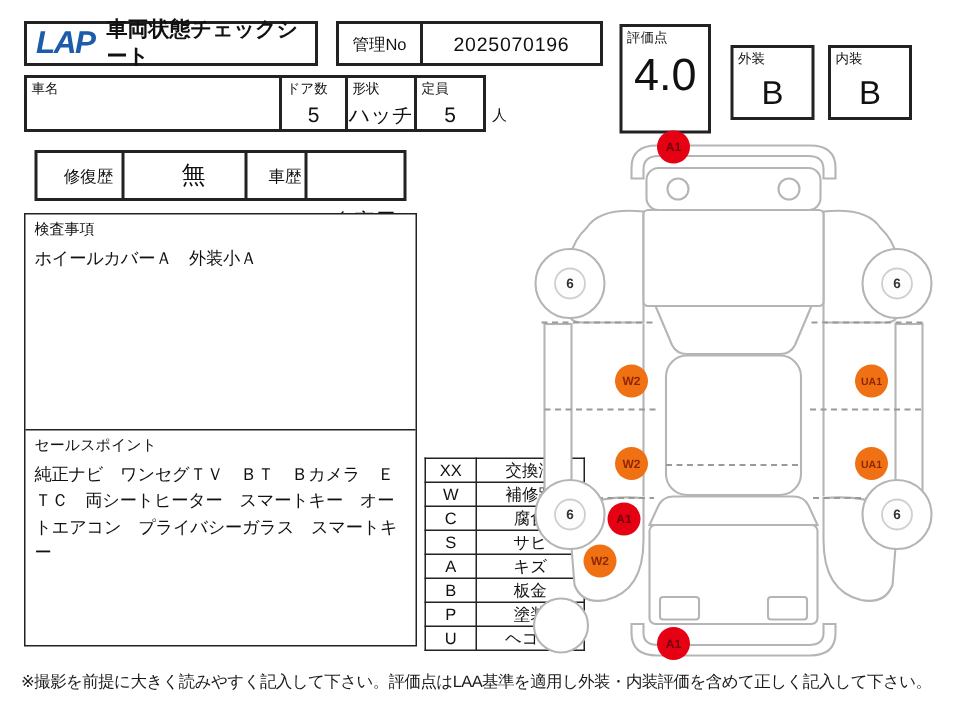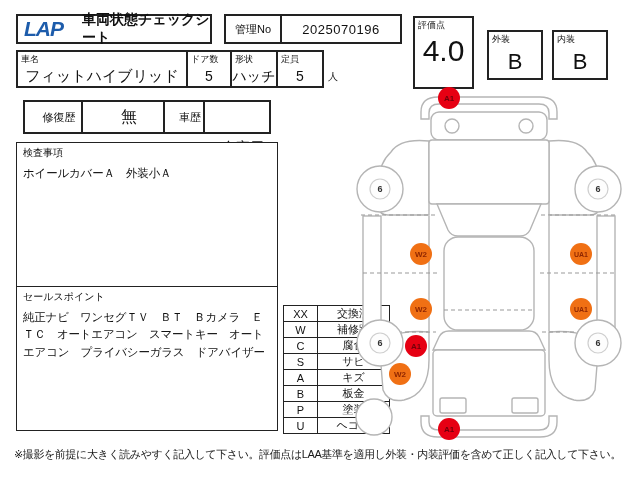--- a/index.html
+++ b/index.html
@@ -2,21 +2,21 @@
 <html><head>
 <meta charset="utf-8">
 <style>
   html,body{margin:0;padding:0;background:#fff;}
   .page{position:relative;width:640px;height:480px;background:#fff;overflow:hidden;
         font-family:"Liberation Sans","DejaVu Sans",sans-serif;color:#111;}
   .box{position:absolute;border:2px solid #222;background:#fff;box-sizing:border-box;}
   .thin{border-width:1.5px;}
   .corner-label{position:absolute;top:1px;left:3px;font-size:9px;color:#111;white-space:nowrap;}
   
-  #logo-box{left:16px;top:14px;width:196px;height:30px;display:flex;align-items:center;padding-left:6px;gap:19px;}
+  #logo-box{left:16px;top:14px;width:196px;height:30px;display:flex;align-items:center;padding-left:6px;gap:8px;}
   .logo{font-size:21px;font-weight:800;font-style:italic;color:#1d5cab;letter-spacing:-1px;}
   .sheet-title{font-size:14px;font-weight:700;}
   #manage-box{left:224px;top:14px;width:178px;height:30px;display:flex;}
   .manage-label{width:54px;border-right:2px solid #222;display:flex;align-items:center;justify-content:center;font-size:11px;}
   .manage-value{flex:1;display:flex;align-items:center;justify-content:center;font-size:13px;letter-spacing:.5px;}
   #score-box{left:413px;top:16px;width:61px;height:73px;}
   .score-value{position:absolute;left:0;right:0;top:16px;text-align:center;font-size:30px;}
   #ext-box{left:487px;top:30px;width:56px;height:50px;}
   #int-box{left:552px;top:30px;width:56px;height:50px;}
   .grade-value{position:absolute;left:0;right:0;top:17px;text-align:center;font-size:22px;}
@@ -76,21 +76,20 @@
     <span class="corner-label">外装</span>
     <div class="grade-value">B</div>
   </div>
   <div class="box" id="int-box">
     <span class="corner-label">内装</span>
     <div class="grade-value">B</div>
   </div>
 
   <div class="box" id="name-box">
     <span class="corner-label">車名</span>
-    <div class="name-value">フィットハイブリッド</div>
   </div>
   <div class="box" id="doors-box">
     <span class="corner-label">ドア数</span>
     <div class="small-value">5</div>
   </div>
   <div class="box" id="shape-box">
     <span class="corner-label">形状</span>
     <div class="small-value">ハッチ</div>
   </div>
   <div class="box" id="cap-box">
@@ -106,21 +105,21 @@
     <span class="cell rw4">自家用</span>
   </div>
 
   <div class="box thin" id="info-box">
     <div class="inspection">
       <div class="sec-label">検査事項</div>
       <div class="sec-content">ホイールカバーＡ　外装小Ａ</div>
     </div>
     <div class="sales">
       <div class="sec-label">セールスポイント</div>
-      <div class="sec-content">純正ナビ　ワンセグＴＶ　ＢＴ　Ｂカメラ　ＥＴＣ　オートエアコン　スマートキー　オートエアコン　プライバシーガラス　ドアバイザー</div>
+      <div class="sec-content">純正ナビ　ワンセグＴＶ　ＢＴ　Ｂカメラ　ＥＴＣ　両シートヒーター　スマートキー　オートエアコン　プライバシーガラス　スマートキー</div>
     </div>
   </div>
 
   <div id="legend">
     <table>
         <tbody id="legend-body">
           <tr>
             <td class="sym">XX</td>
             <td>交換済</td>
           </tr>

